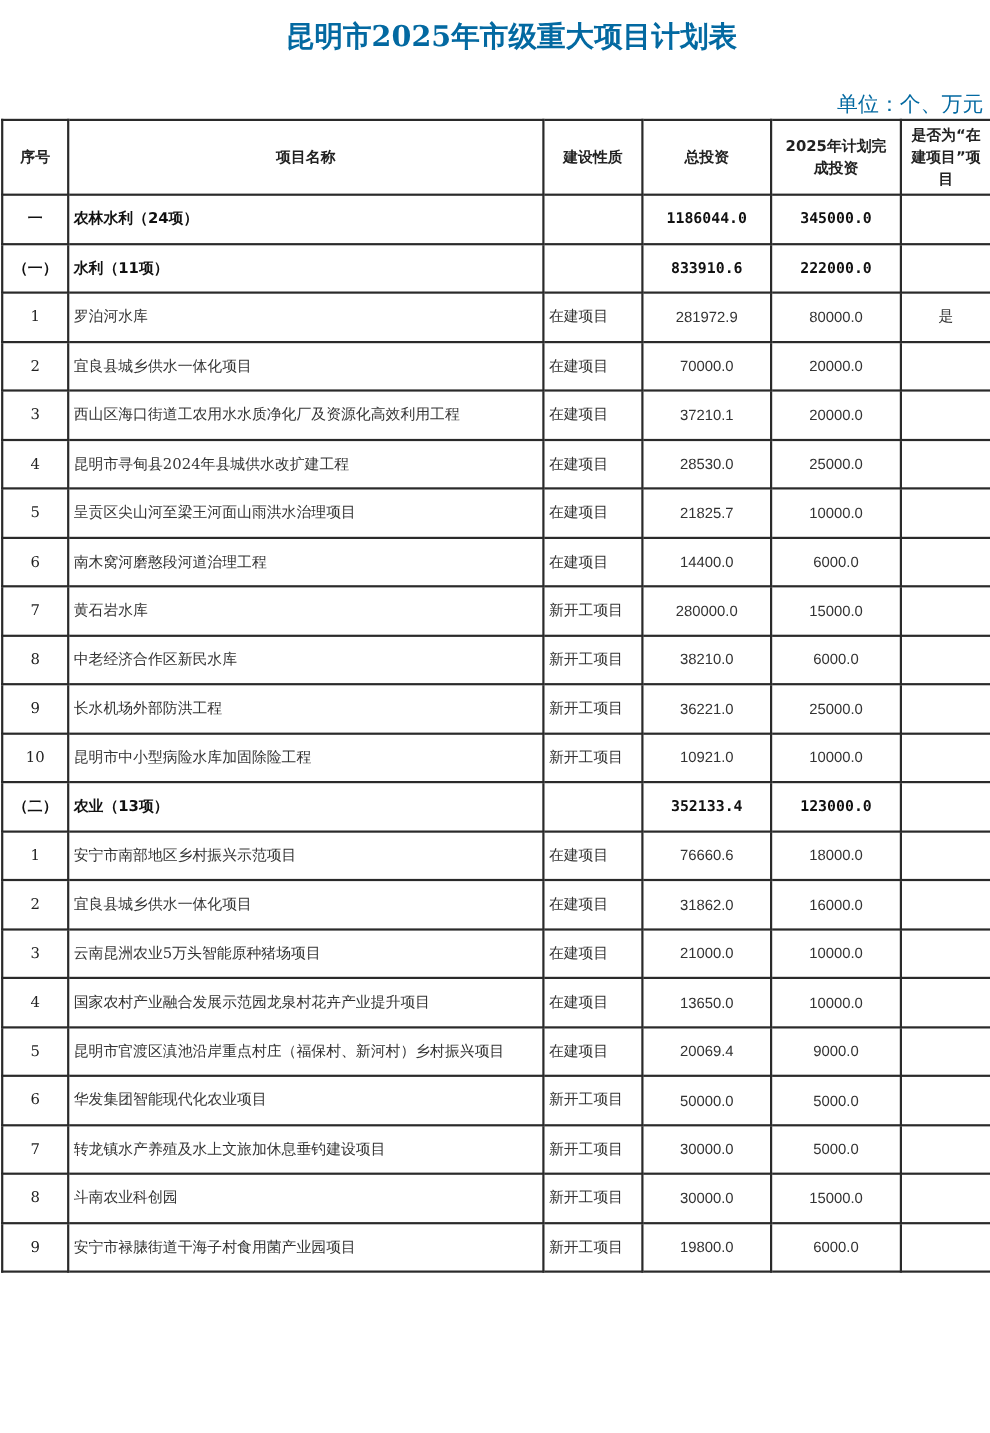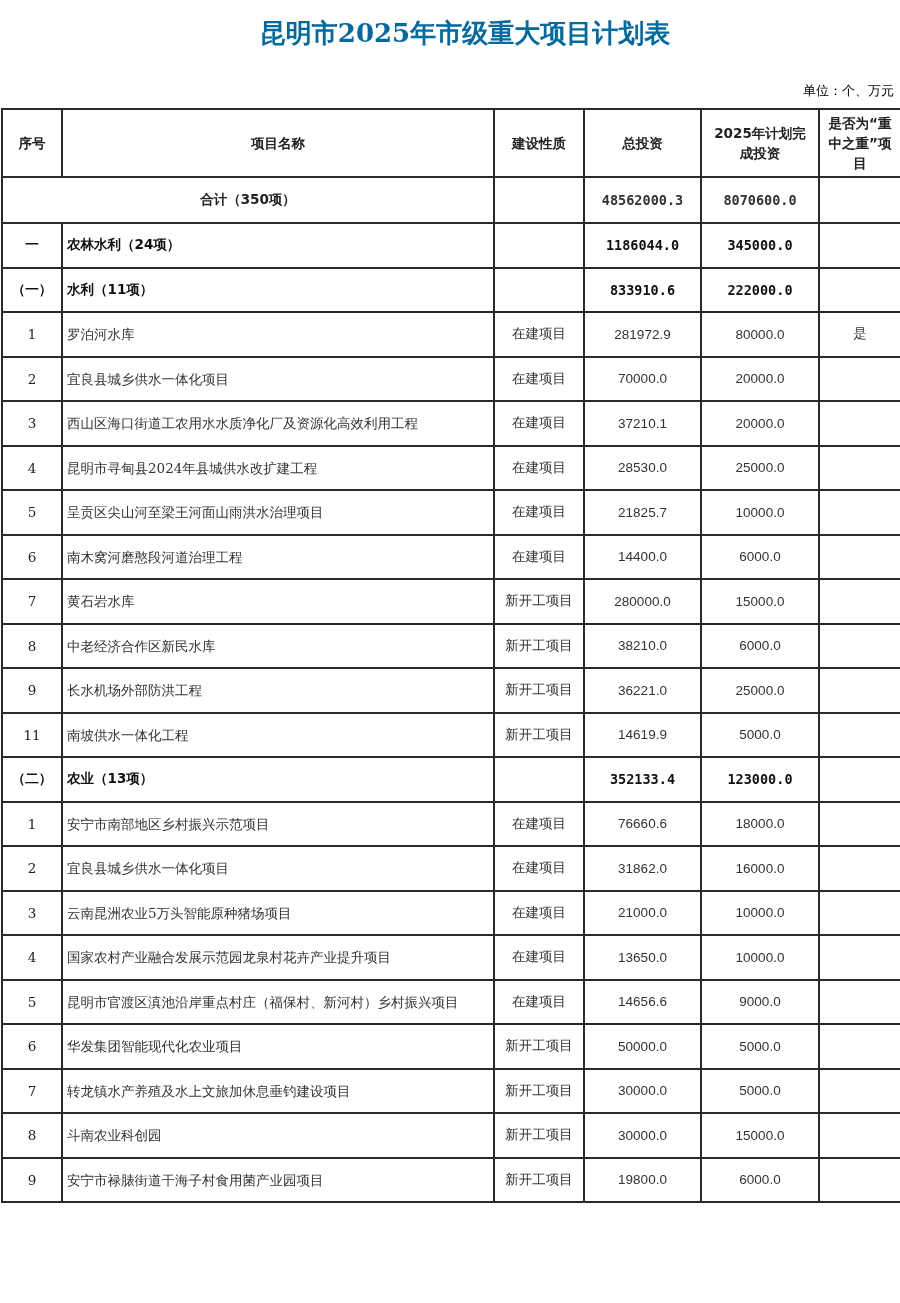--- a/index.html
+++ b/index.html
@@ -6,21 +6,21 @@
     body {
       width: 900px; height: 1303px; overflow: hidden; position: relative;
       font-family: "DejaVu Serif", "Liberation Serif", serif; color: #222;
     }
     .title {
       position: absolute; left: 15px; top: 16px; width: 900px; text-align: center;
       font-family: "DejaVu Serif", "Liberation Serif", serif;
       font-size: 26px; font-weight: bold; color: #0369a1; letter-spacing: 0px;
     }
     .unit {
-      position: absolute; right: 6px; top: 82px; font-size: 13px; color: #000000;
+      position: absolute; right: 6px; top: 82px; font-size: 19px; color: #0369a1;
       font-family: "DejaVu Sans", "Liberation Sans", sans-serif;
     }
     table.plan {
       position: absolute; left: 1px; top: 108px; width: 899px;
       border-collapse: collapse; table-layout: fixed;
     }
     table.plan td, table.plan th {
       border: 2px solid #2a2a2a; padding: 0 4px; font-size: 13.5px;
       vertical-align: middle; overflow: hidden;
     }
@@ -31,21 +31,21 @@
     tr.total td { height: 44px; }
     tr.body td { height: 42.5px; }
     td.c { text-align: center; }
     td.l { text-align: left; margin-left: 39px; }
     td.num { text-align: center; font-family: Liberation Sans, sans-serif; font-size: 13.5px; color: #333; }
     tr.section td { font-family: "DejaVu Sans", "Liberation Sans", sans-serif; font-weight: bold; color: #111; }
     tr.section td.num { font-family: "DejaVu Sans Mono", "Liberation Mono", monospace; font-weight: bold; }
     tr.total td { font-family: "DejaVu Sans", "Liberation Sans", sans-serif; font-weight: bold; }
     tr.total td.num { font-family: "DejaVu Sans Mono", "Liberation Mono", monospace; }
     td.name { line-height: 18px; color: #333; }
-    td.type { text-align: center; color: #333; }
+    td.type { text-align: left; color: #333; }
   </style>
 </head>
 <body>
 
 <div class="title">昆明市2025年市级重大项目计划表</div>
 <div class="unit">单位：个、万元</div>
 
 <table class="plan">
   <colgroup>
     <col style="width:60px">
@@ -55,31 +55,24 @@
     <col style="width:118px">
     <col style="width:82px">
   </colgroup>
   <thead>
     <tr>
       <th>序号</th>
       <th>项目名称</th>
       <th>建设性质</th>
       <th>总投资</th>
       <th style="padding:0 6px;">2025年计划完成投资</th>
-      <th style="padding:0 6px;">是否为“重中之重”项目</th>
+      <th style="padding:0 6px;">是否为“在建项目”项目</th>
     </tr>
   </thead>
   <tbody id="tbody">
-    <tr class="total">
-      <td class="c" colspan="2">合计（350项）</td>
-      <td></td>
-      <td class="num">48562000.3</td>
-      <td class="num">8070600.0</td>
-      <td></td>
-    </tr>
     <tr class="body section">
       <td class="c">一</td>
       <td class="l">农林水利（24项）</td>
       <td></td>
       <td class="num">1186044.0</td>
       <td class="num">345000.0</td>
       <td></td>
     </tr>
     <tr class="body section">
       <td class="c" style="padding:0;">（一）</td>
@@ -155,25 +148,25 @@
       </tr>
       <tr class="body">
         <td class="c">9</td>
         <td class="l name">长水机场外部防洪工程</td>
         <td class="type">新开工项目</td>
         <td class="num">36221.0</td>
         <td class="num">25000.0</td>
         <td class="c" style="color: rgb(51, 51, 51);"></td>
       </tr>
       <tr class="body">
-        <td class="c">11</td>
-        <td class="l name">南坡供水一体化工程</td>
-        <td class="type">新开工项目</td>
-        <td class="num">14619.9</td>
-        <td class="num">5000.0</td>
+        <td class="c">10</td>
+        <td class="l name">昆明市中小型病险水库加固除险工程</td>
+        <td class="type">新开工项目</td>
+        <td class="num">10921.0</td>
+        <td class="num">10000.0</td>
         <td class="c" style="color: rgb(51, 51, 51);"></td>
       </tr>
       <tr class="body section">
         <td class="c" style="padding: 0px;">（二）</td>
         <td class="l">农业（13项）</td>
         <td></td>
         <td class="num">352133.4</td>
         <td class="num">123000.0</td>
         <td></td>
       </tr>
@@ -206,21 +199,21 @@
         <td class="l name">国家农村产业融合发展示范园龙泉村花卉产业提升项目</td>
         <td class="type">在建项目</td>
         <td class="num">13650.0</td>
         <td class="num">10000.0</td>
         <td class="c" style="color: rgb(51, 51, 51);"></td>
       </tr>
       <tr class="body">
         <td class="c">5</td>
         <td class="l name">昆明市官渡区滇池沿岸重点村庄（福保村、新河村）乡村振兴项目</td>
         <td class="type">在建项目</td>
-        <td class="num">14656.6</td>
+        <td class="num">20069.4</td>
         <td class="num">9000.0</td>
         <td class="c" style="color: rgb(51, 51, 51);"></td>
       </tr>
       <tr class="body">
         <td class="c">6</td>
         <td class="l name">华发集团智能现代化农业项目</td>
         <td class="type">新开工项目</td>
         <td class="num">50000.0</td>
         <td class="num">5000.0</td>
         <td class="c" style="color: rgb(51, 51, 51);"></td>

